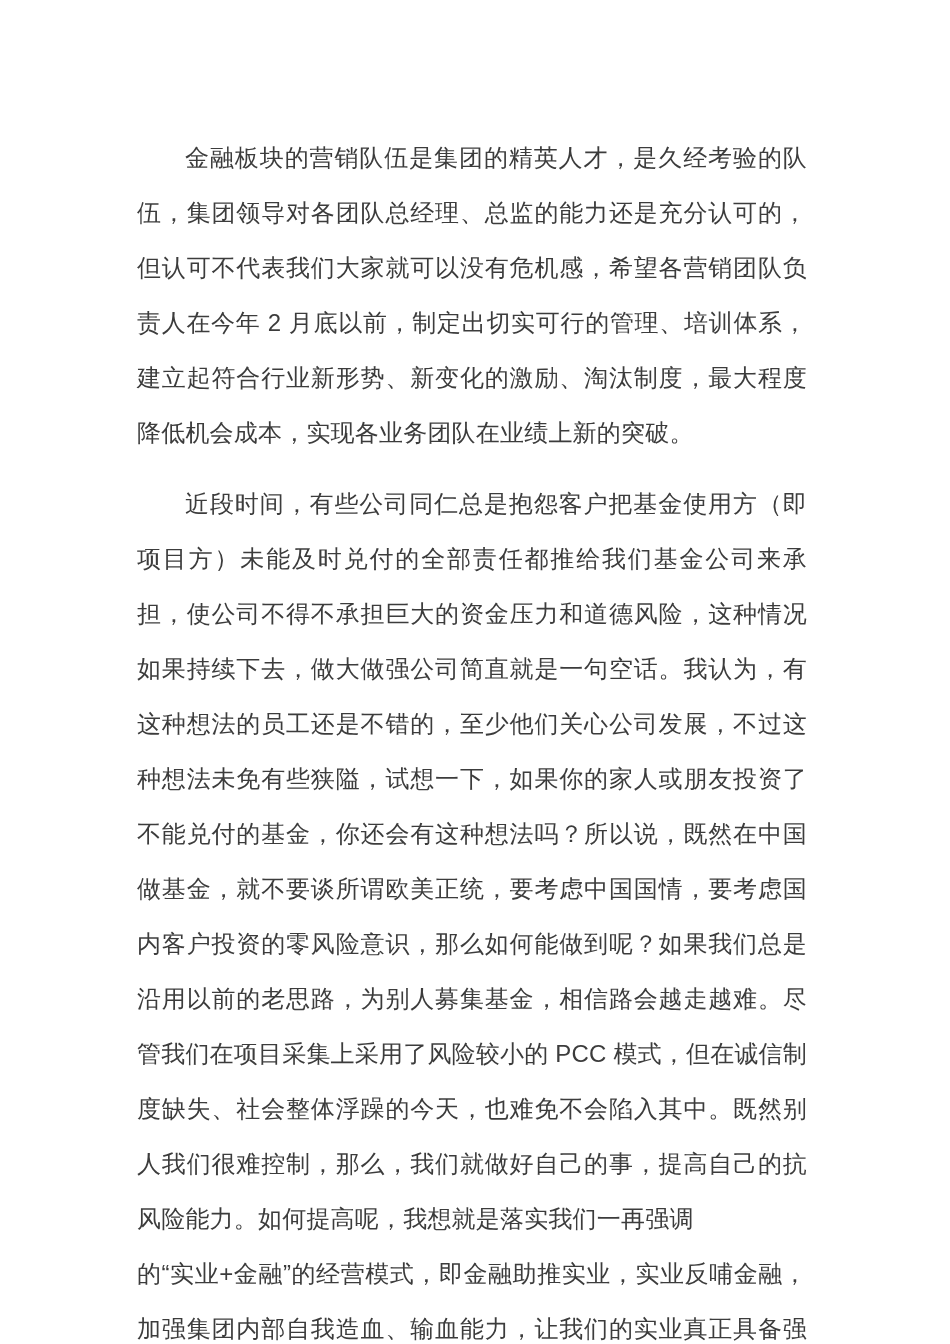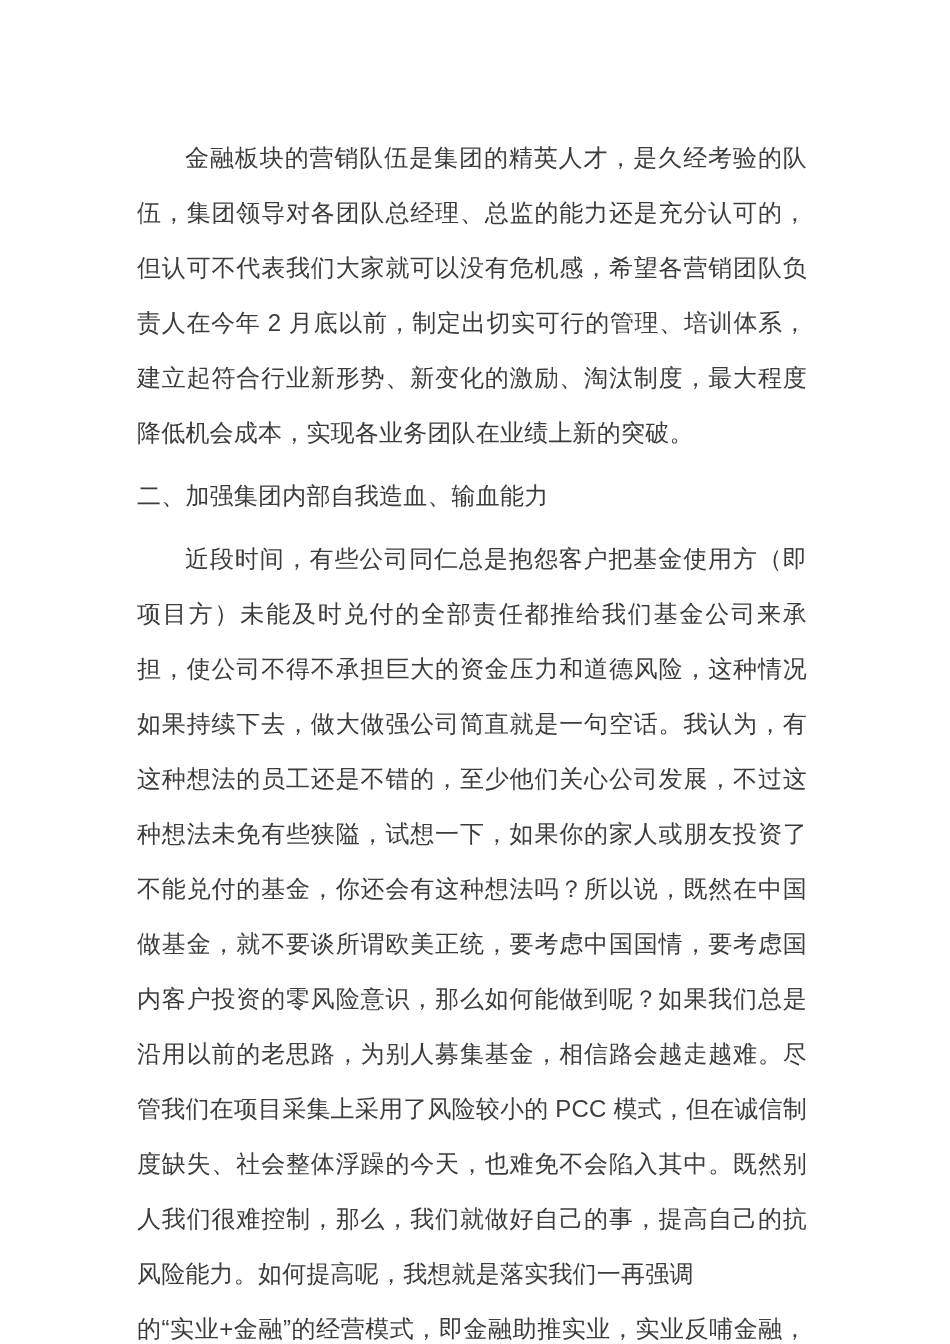--- a/index.html
+++ b/index.html
@@ -63,21 +63,20 @@
 </head>
 <body>
 
 <div class="page">
   <div class="doc-body">
 
     <p class="para para-break-after">金融板块的营销队伍是集团的精英人才，是久经考验的队伍，集团领导对各团队总经理、总监的能力还是充分认可的，但认可不代表我们大家就可以没有危机感，希望各营销团队负责人在今年 2 月底以前，制定出切实可行的管理、培训体系，建立起符合行业新形势、新变化的激励、淘汰制度，最大程度降低机会成本，实现各业务团队在业绩上新的突破。</p>
 
     <div class="gap-sm"></div>
 
-    <h2 class="heading">二、加强集团内部自我造血、输血能力</h2>
 
     <div class="gap-sm"></div>
 
     <p class="para">近段时间，有些公司同仁总是抱怨客户把基金使用方（即项目方）未能及时兑付的全部责任都推给我们基金公司来承担，使公司不得不承担巨大的资金压力和道德风险，这种情况如果持续下去，做大做强公司简直就是一句空话。我认为，有这种想法的员工还是不错的，至少他们关心公司发展，不过这种想法未免有些狭隘，试想一下，如果你的家人或朋友投资了不能兑付的基金，你还会有这种想法吗？所以说，既然在中国做基金，就不要谈所谓欧美正统，要考虑中国国情，要考虑国内客户投资的零风险意识，那么如何能做到呢？如果我们总是沿用以前的老思路，为别人募集基金，相信路会越走越难。尽管我们在项目采集上采用了风险较小的 PCC 模式，但在诚信制度缺失、社会整体浮躁的今天，也难免不会陷入其中。既然别人我们很难控制，那么，我们就做好自己的事，提高自己的抗风险能力。如何提高呢，我想就是落实我们一再强调</p>
 
     <p class="para-no-indent">的“实业+金融”的经营模式，即金融助推实业，实业反哺金融，加强集团内部自我造血、输血能力，让我们的实业真正具备强大的反哺能力。</p>
 
   </div>
 </div>
 

